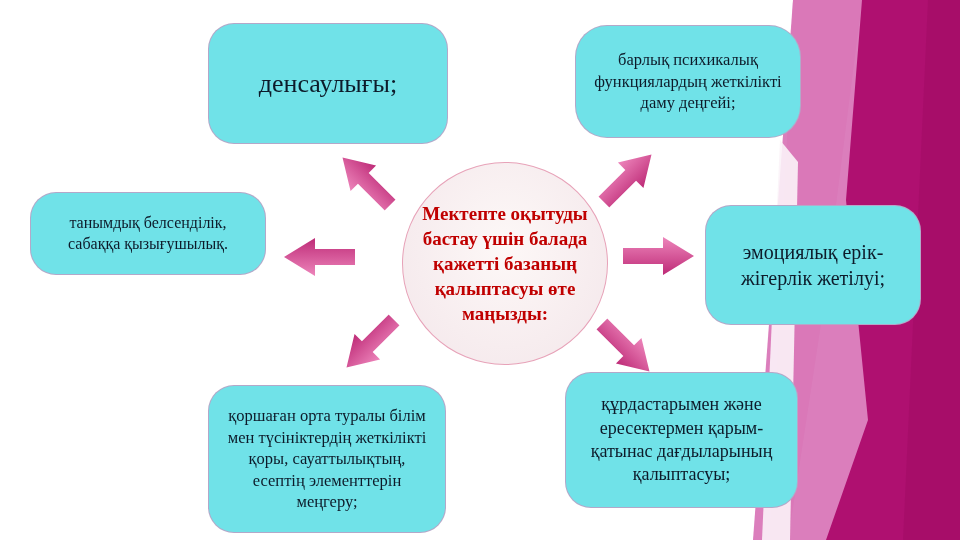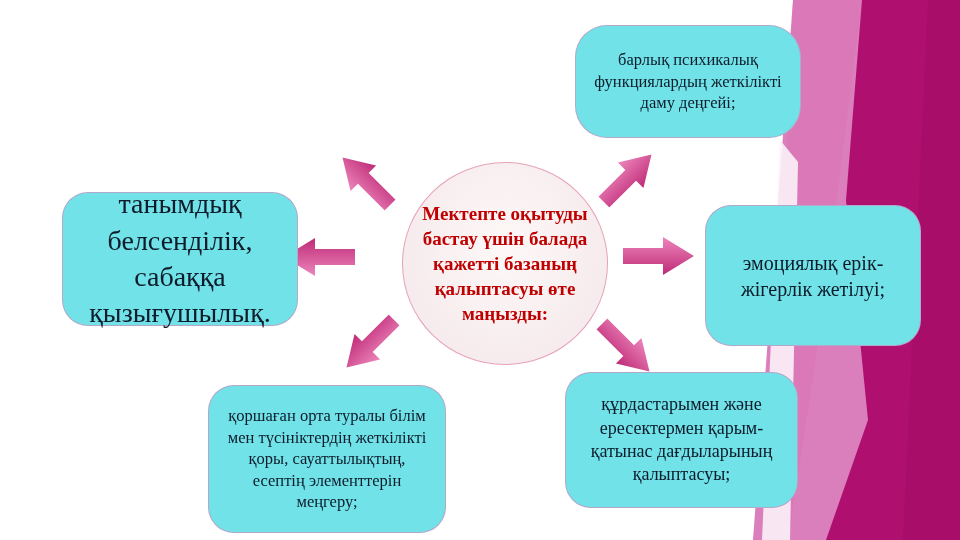--- a/index.html
+++ b/index.html
@@ -11,22 +11,22 @@
   .box{
     position:absolute;background:#70e2e8;
     border:1px solid rgba(196,154,192,.8);
     border-radius:26px;
     display:flex;align-items:center;justify-content:center;
     text-align:center;color:#0d1b2a;
     padding:8px 14px;box-sizing:border-box;line-height:1.3;
   }
   .box-tl{left:208px;top:23px;width:240px;height:121px;font-size:26px;}
   .box-tr{left:575px;top:25px;width:226px;height:113px;font-size:16.5px;border-radius:32px;}
-  .box-l {left:30px;top:192px;width:236px;height:134px;font-size:28px;margin-left:32px;}
-  .box-r {left:705px;top:205px;width:216px;height:141px;font-size:20px;}
+  .box-l {left:30px;top:192px;width:236px;height:83px;font-size:16px;}
+  .box-r {left:705px;top:205px;width:216px;height:120px;font-size:20px;}
   .box-bl{left:208px;top:385px;width:238px;height:148px;font-size:16.5px;}
   .box-br{left:565px;top:372px;width:233px;height:136px;font-size:18px;text-align:center;}
   .center-ellipse{
     position:absolute;left:402px;top:162px;width:206px;height:203px;
     border-radius:50%;
     background:radial-gradient(ellipse at 50% 42%, #fdf8f7 0%, #f7edef 60%, #f3e6ea 100%);
     border:1.5px solid #e7a2b8;
     display:flex;align-items:center;text-align:center;
     color:#c00000;font-weight:bold;font-size:19px;line-height:1.32;
     padding:0 13px;box-sizing:border-box;
@@ -70,20 +70,23 @@
   <svg class="arrow ar-r" viewBox="0 0 72 40">
       <polygon points="0,12 40,12 40,1 71,20 40,39 40,28 0,28" fill="url(#arrGrad)"></polygon>
     </svg>
   <svg class="arrow ar-dl" viewBox="0 0 72 40">
       <polygon points="0,12 40,12 40,1 71,20 40,39 40,28 0,28" fill="url(#arrGrad)"></polygon>
     </svg>
   <svg class="arrow ar-dr" viewBox="0 0 72 40">
       <polygon points="0,12 40,12 40,1 71,20 40,39 40,28 0,28" fill="url(#arrGrad)"></polygon>
     </svg>
 
+  <div class="box box-tl">
+    <span>денсаулығы;</span>
+  </div>
   <div class="box box-tr">
     <span>барлық психикалық функциялардың жеткілікті даму деңгейі;</span>
   </div>
   <div class="box box-l">
     <span>танымдық белсенділік, сабаққа қызығушылық.</span>
   </div>
   <div class="box box-r">
     <span>эмоциялық ерік- жігерлік жетілуі;</span>
   </div>
   <div class="box box-bl">

